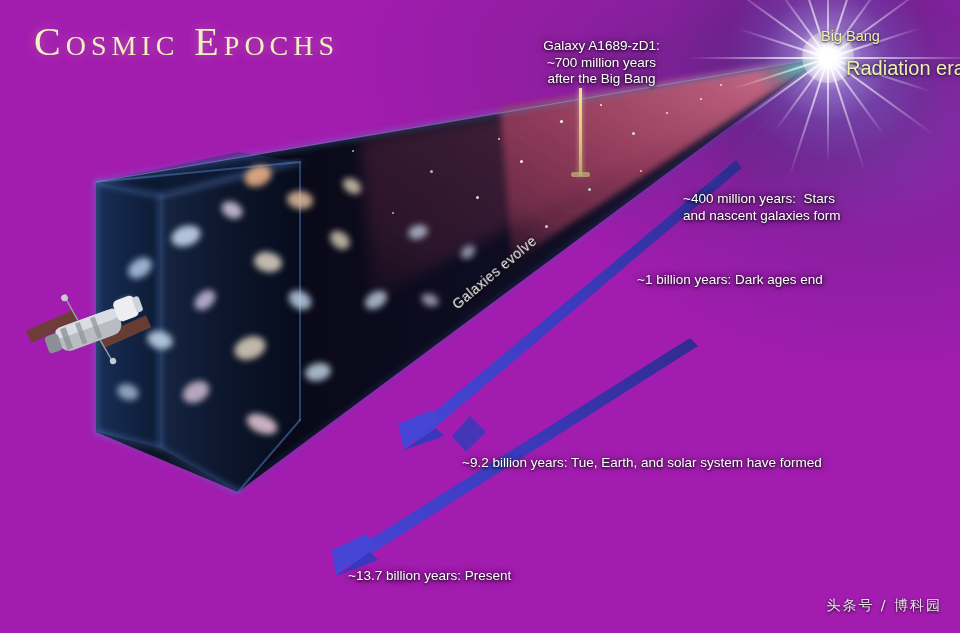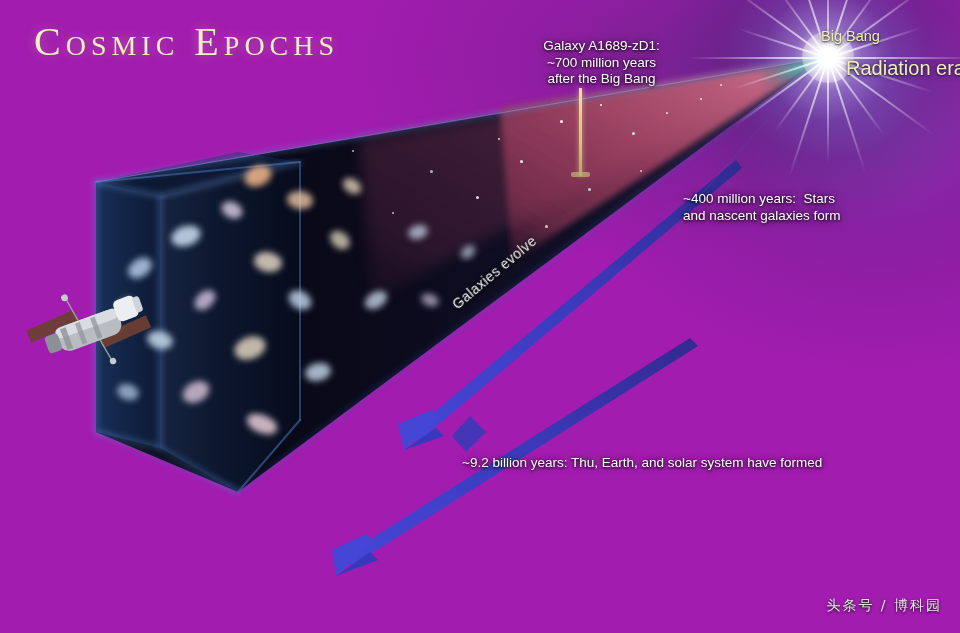--- a/index.html
+++ b/index.html
@@ -330,17 +330,19 @@
 
   <div class="title">Cosmic Epochs</div>
 
   <div class="lab center" id="lbl-galaxy">Galaxy A1689-zD1:
 ~700 million years
 after the Big Bang</div>
   <div class="lab cream dark-shadow" id="lbl-bigbang">Big Bang</div>
   <div class="lab cream dark-shadow" id="lbl-radiation">Radiation era</div>
   <div class="lab" id="lbl-stars">~400 million years:  Stars
 and nascent galaxies form</div>
+  <div class="lab" id="lbl-darkend">~1 billion years: Dark ages end</div>
   <div class="lab" id="lbl-evolve">Galaxies evolve</div>
-  <div class="lab" id="lbl-sun">~9.2 billion years: Thu, Earth, and solar system have formed</div>
+  <div class="lab" id="lbl-sun">~9.2 billion years: Tue, Earth, and solar system have formed</div>
+  <div class="lab" id="lbl-present">~13.7 billion years: Present</div>
 
   <div class="watermark">头条号 / 博科园</div>
 </div>
 
 </body></html>

